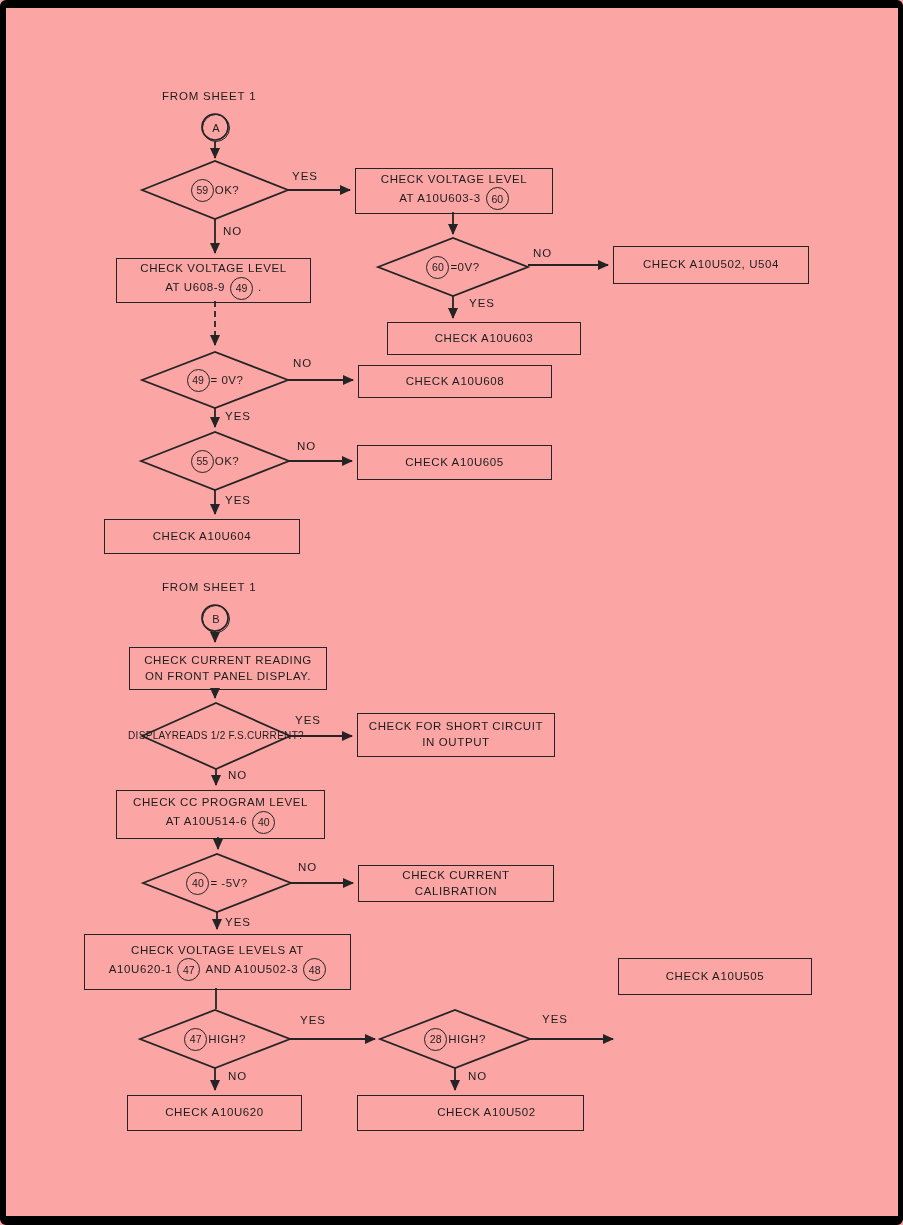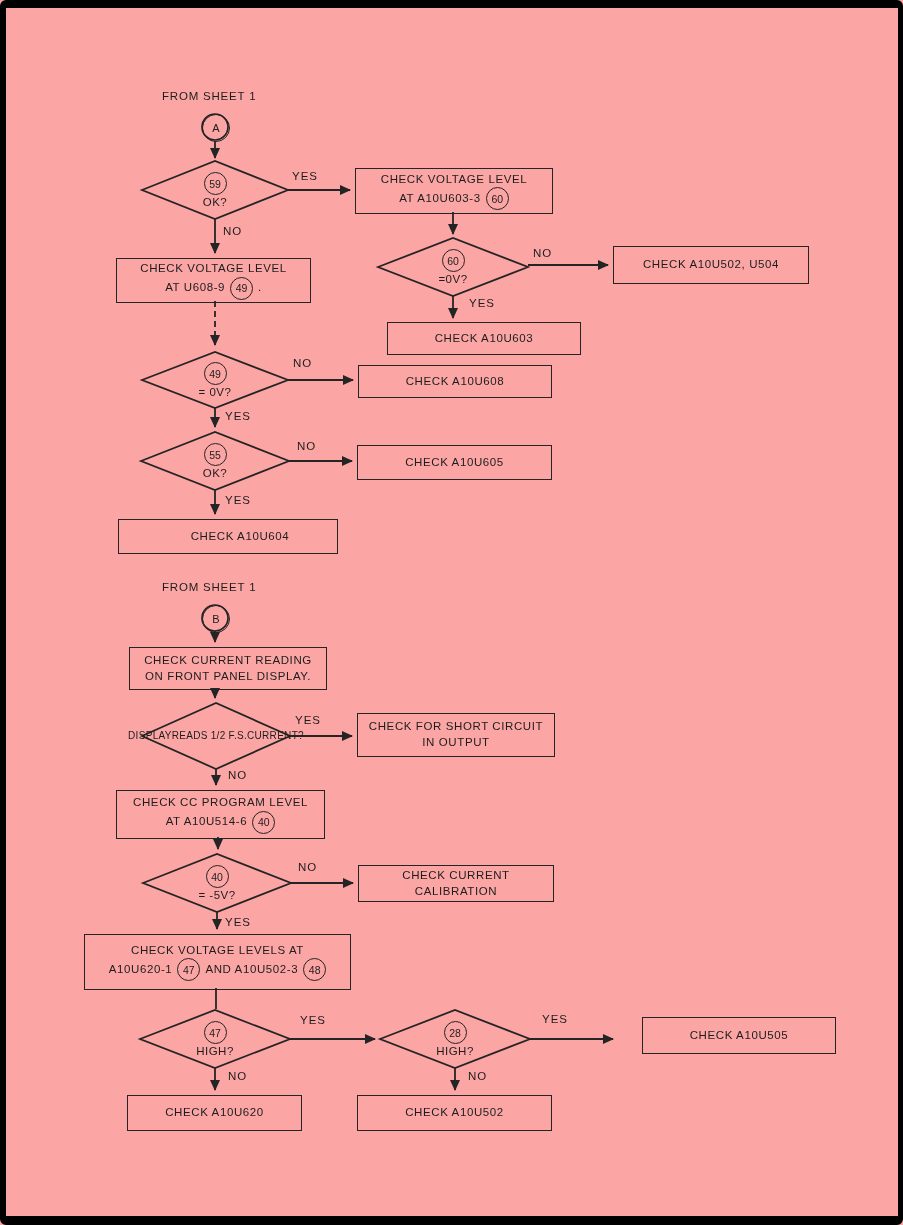--- a/index.html
+++ b/index.html
@@ -13,21 +13,21 @@
   svg.wires line, svg.wires polygon.dia{stroke:#242424;stroke-width:1.8;fill:none;}
   svg.wires circle{stroke:#242424;stroke-width:1.7;fill:none;}
   .t{position:absolute;font-size:11.5px;letter-spacing:.8px;white-space:nowrap;z-index:2;}
   .lbl{position:absolute;font-size:11.5px;letter-spacing:1px;white-space:nowrap;z-index:2;}
   .conn{position:absolute;width:26px;height:26px;border:1.7px solid #242424;border-radius:50%;
     display:flex;align-items:center;justify-content:center;font-size:11px;z-index:2;}
   .box{position:absolute;border:1.8px solid #242424;display:flex;flex-direction:column;
     align-items:center;justify-content:center;text-align:center;font-size:11.5px;
     letter-spacing:.6px;line-height:1.38;z-index:2;background:#fff0;white-space:nowrap;}
   .dtext{position:absolute;display:flex;align-items:center;justify-content:center;gap:1px;
-    font-size:11.5px;letter-spacing:.5px;z-index:2;white-space:nowrap;flex-direction:column;}
+    font-size:11.5px;letter-spacing:.5px;z-index:2;white-space:nowrap;}
   .dcol{flex-direction:row;gap:0;font-size:10px;line-height:1.25;letter-spacing:.3px;}
   .row{display:flex;align-items:center;justify-content:center;gap:5px;}
   .cnum{display:inline-flex;align-items:center;justify-content:center;flex:0 0 auto;
     width:21px;height:21px;border:1.5px solid #242424;border-radius:50%;
     font-size:10.5px;letter-spacing:0;}
 </style>
 </head>
 <body>
 
 <div class="sheet">
@@ -137,21 +137,21 @@
     <span class="cnum">55</span>
     <span>OK?</span>
   </div>
   <div class="lbl" style="left:297px;top:440px;">NO</div>
   <div class="lbl" style="left:225px;top:494px;">YES</div>
 
   <div class="box" style="left:357px;top:445px;width:193px;height:33px;">
     <span>CHECK A10U605</span>
   </div>
 
-  <div class="box" style="left:118px;top:519px;width:194px;height:33px;padding-left:24px;">
+  <div class="box" style="left:104px;top:519px;width:194px;height:33px;">
     <span>CHECK A10U604</span>
   </div>
 
   <div class="t" style="left:162px;top:581px;">FROM SHEET 1</div>
   <div class="conn" style="left:202px;top:605px;">
     <span>B</span>
   </div>
 
   <div class="box" style="left:129px;top:647px;width:196px;height:41px;">
     <span>CHECK CURRENT READING</span>
@@ -208,24 +208,24 @@
   <div class="lbl" style="left:300px;top:1014px;">YES</div>
   <div class="lbl" style="left:228px;top:1070px;">NO</div>
 
   <div class="dtext" style="left:380px;top:1010px;width:150px;height:58px;">
     <span class="cnum">28</span>
     <span>HIGH?</span>
   </div>
   <div class="lbl" style="left:542px;top:1013px;">YES</div>
   <div class="lbl" style="left:468px;top:1070px;">NO</div>
 
-  <div class="box" style="left:618px;top:1017px;width:192px;height:35px;margin-left:24px;">
+  <div class="box" style="left:618px;top:958px;width:192px;height:35px;">
     <span>CHECK A10U505</span>
   </div>
 
   <div class="box" style="left:127px;top:1095px;width:173px;height:34px;">
     <span>CHECK A10U620</span>
   </div>
 
-  <div class="box" style="left:357px;top:1095px;width:193px;height:34px;">
+  <div class="box" style="left:357px;top:1095px;width:193px;height:34px;padding-left:32px;">
     <span>CHECK A10U502</span>
   </div>
 </div>
 
 </body></html>

